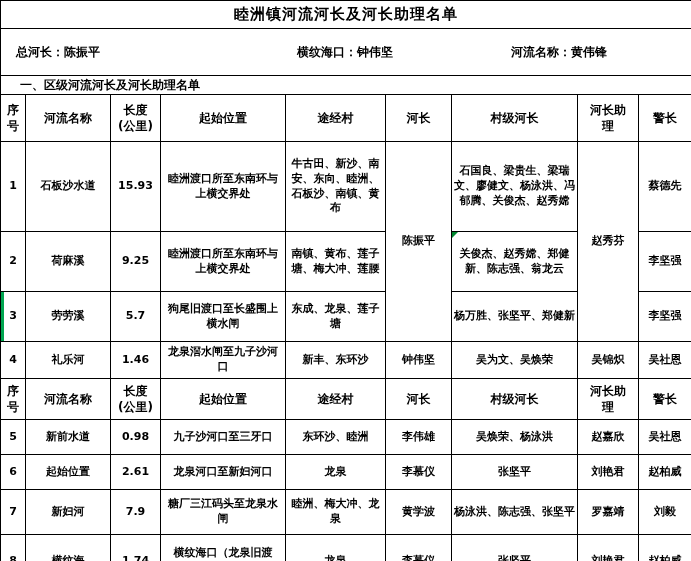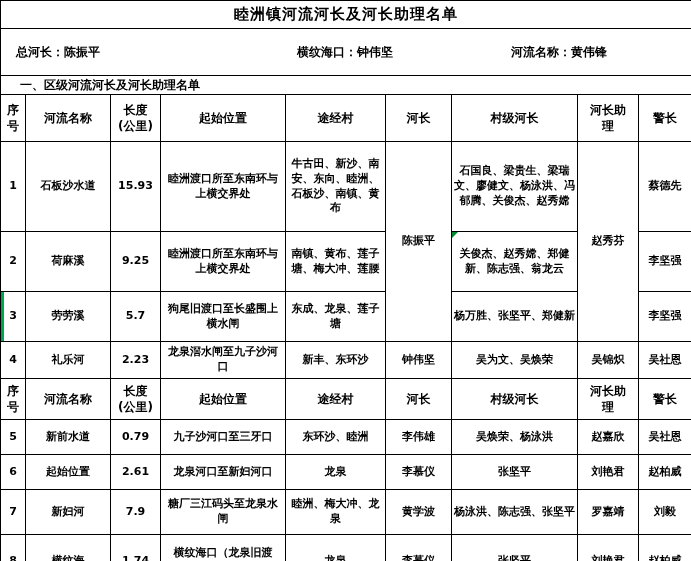--- a/index.html
+++ b/index.html
@@ -147,21 +147,21 @@
     <td class="num">5.7</td>
     <td>狗尾旧渡口至长盛围上横水闸</td>
     <td>东成、龙泉、莲子塘</td>
     <td>杨万胜、张坚平、郑健新</td>
     <td>李坚强</td>
   </tr>
 
   <tr style="height:37px">
     <td>4</td>
     <td>礼乐河</td>
-    <td class="num">2.23</td>
+    <td class="num">1.46</td>
     <td>龙泉滘水闸至九子沙河口</td>
     <td>新丰、东环沙</td>
     <td>钟伟坚</td>
     <td>吴为文、吴焕荣</td>
     <td>吴锦炽</td>
     <td>吴社恩</td>
   </tr>
 
   <tr style="height:41px">
     <th>序
@@ -174,21 +174,21 @@
     <th>河长</th>
     <th>村级河长</th>
     <th>河长助
 理</th>
     <th>警长</th>
   </tr>
 
   <tr style="height:35px">
     <td>5</td>
     <td>新前水道</td>
-    <td class="num">0.79</td>
+    <td class="num">0.98</td>
     <td>九子沙河口至三牙口</td>
     <td>东环沙、睦洲</td>
     <td>李伟雄</td>
     <td>吴焕荣、杨泳洪</td>
     <td>赵嘉欣</td>
     <td>吴社恩</td>
   </tr>
 
   <tr style="height:35px">
     <td>6</td>

